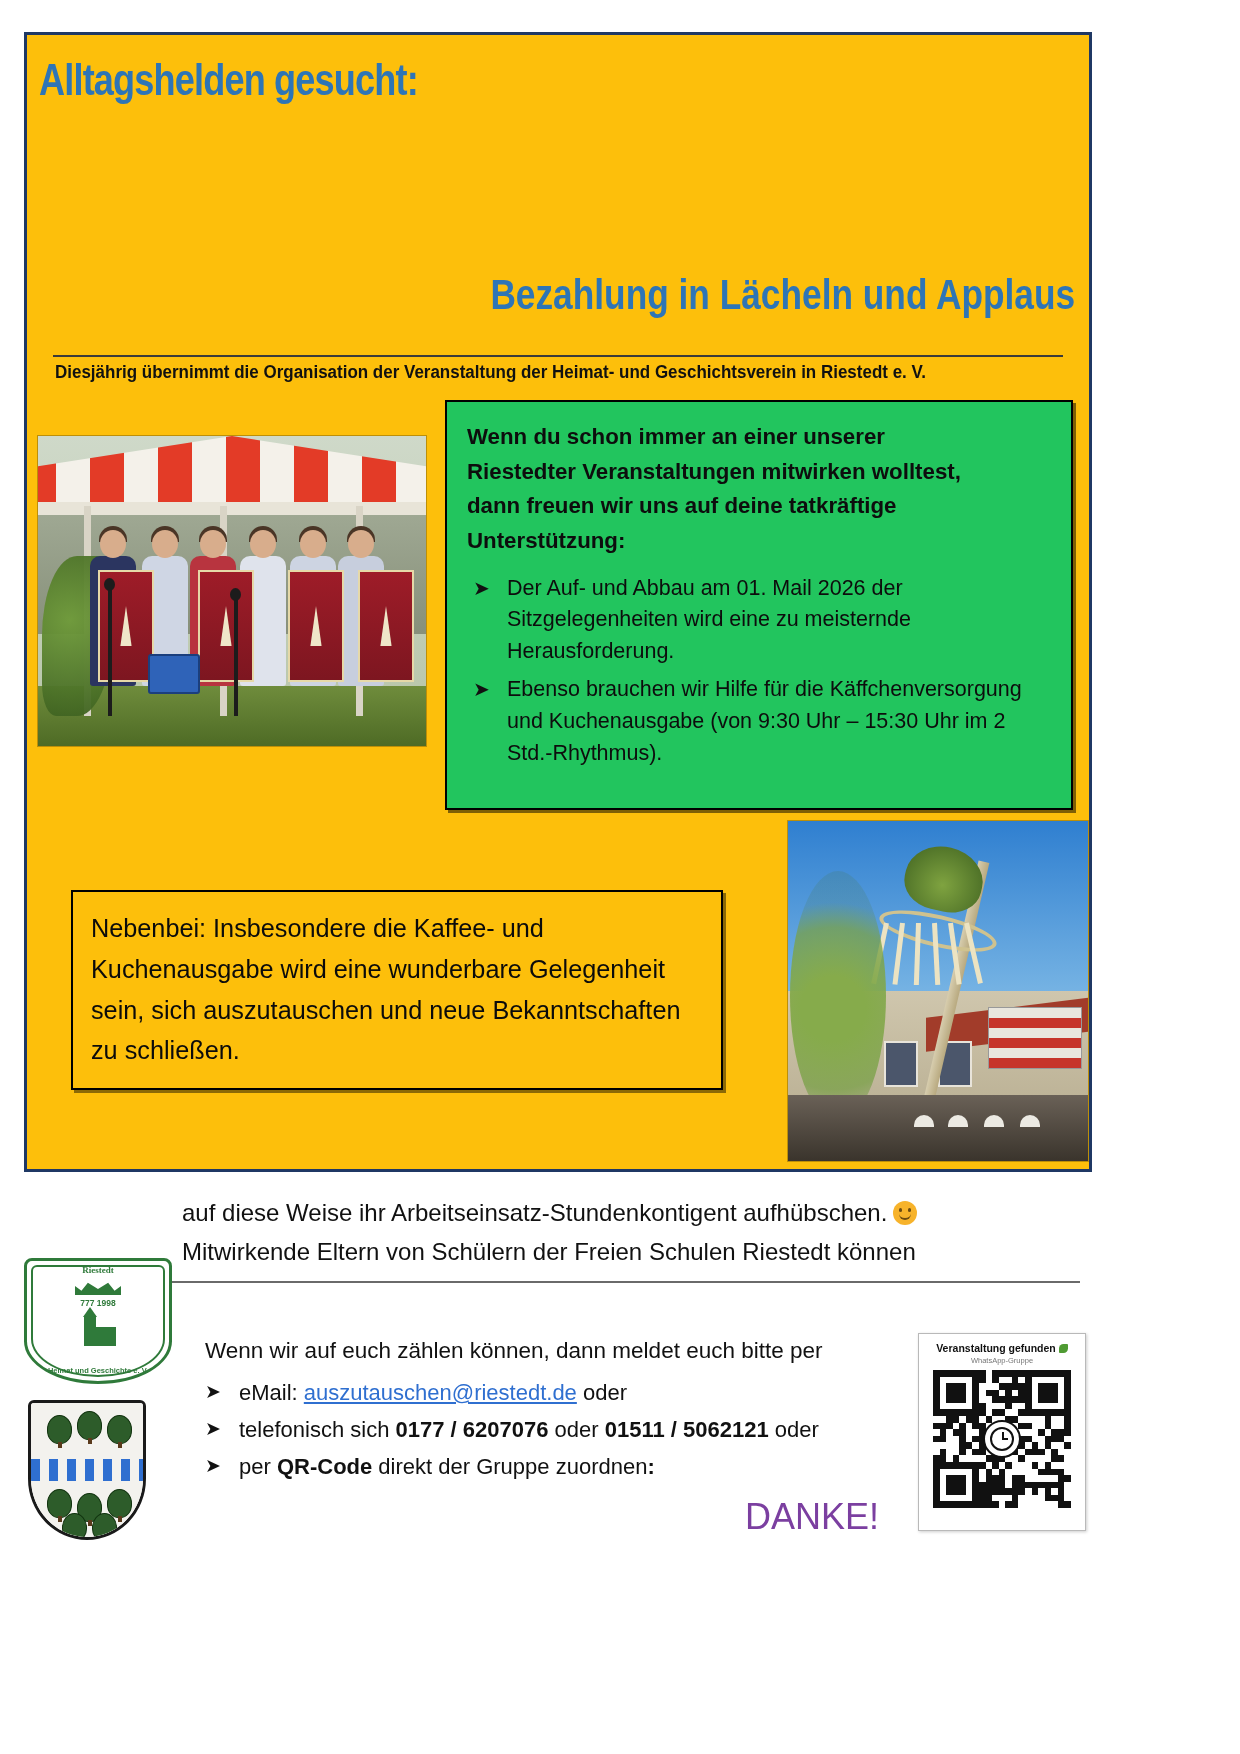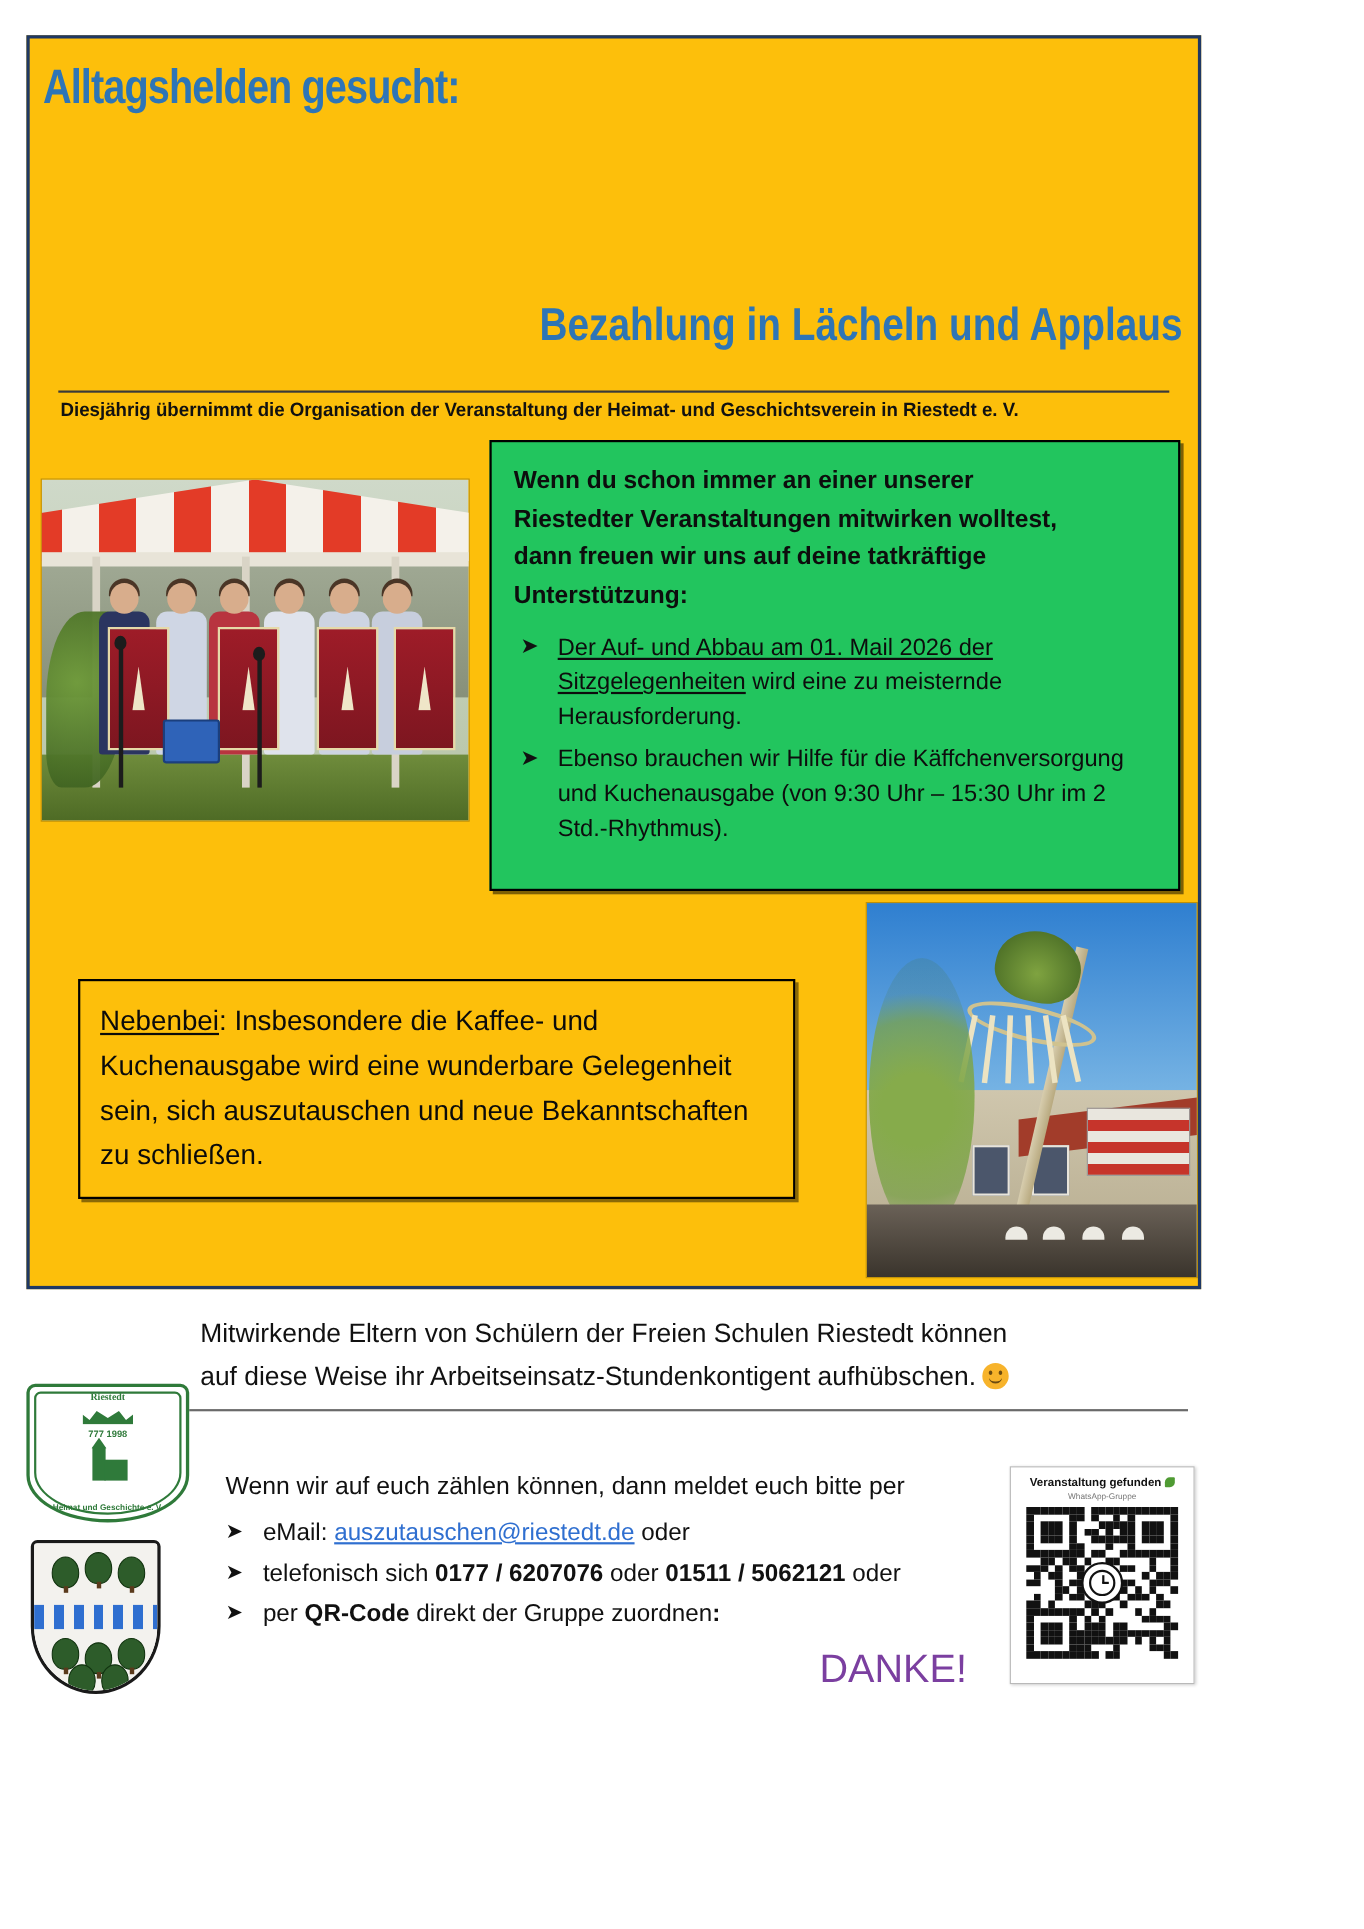--- a/index.html
+++ b/index.html
@@ -103,21 +103,21 @@
     transform:scaleX(0.99);transform-origin:left top;
   }
   .tb-list{list-style:none;margin:14px 0 0 0;padding:0;}
   .tb-li{
     position:relative;padding-left:40px;margin-bottom:6px;
     font-size:21.5px;color:#0d0d0d;line-height:1.48;
   }
   .tb-li .arrow{
     position:absolute;left:6px;top:1px;font-size:20px;color:#111;
   }
-  .u{text-decoration:underline;text-underline-offset:3px;}
+  .u{text-underline-offset:3px;}
 
   
   #photo-maibaum{
     position:absolute;left:760px;top:785px;width:300px;height:340px;
     overflow:hidden;border:1px solid rgba(0,0,0,.25);
   }
   .mb-sky{position:absolute;inset:0;background:linear-gradient(#2f7fd0,#86bfe8 62%,#cfe4f2);}
   .mb-building{position:absolute;left:0;bottom:60px;width:100%;height:110px;
     background:linear-gradient(#cfc6ad,#bdb397);}
   .mb-roof{position:absolute;left:46%;bottom:120px;width:58%;height:34px;
@@ -366,24 +366,24 @@
     <div class="mb-helmet" style="left:126px;"></div>
     <div class="mb-helmet" style="left:160px;"></div>
     <div class="mb-helmet" style="left:196px;"></div>
     <div class="mb-helmet" style="left:232px;"></div>
   </div>
 </div>
 
 <div id="footer">
 
   <div class="ft-note">
-    <div>Mitwirkende Eltern von Schülern der Freien Schulen Riestedt können</div>
     <div>
       <span>auf diese Weise ihr Arbeitseinsatz-Stundenkontigent aufhübschen.</span><span class="smiley"><i></i></span>
     </div>
+    <div>Mitwirkende Eltern von Schülern der Freien Schulen Riestedt können</div>
   </div>
 
   <div class="ft-rule"></div>
 
   <div class="ft-call">Wenn wir auf euch zählen können, dann meldet euch bitte per</div>
 
   <ul class="ft-list">
     <li class="ft-li">
       <span class="arrow">➤</span><span>eMail: </span><a class="mail-link" href="#">auszutauschen@riestedt.de</a><span> oder</span>
     </li>

